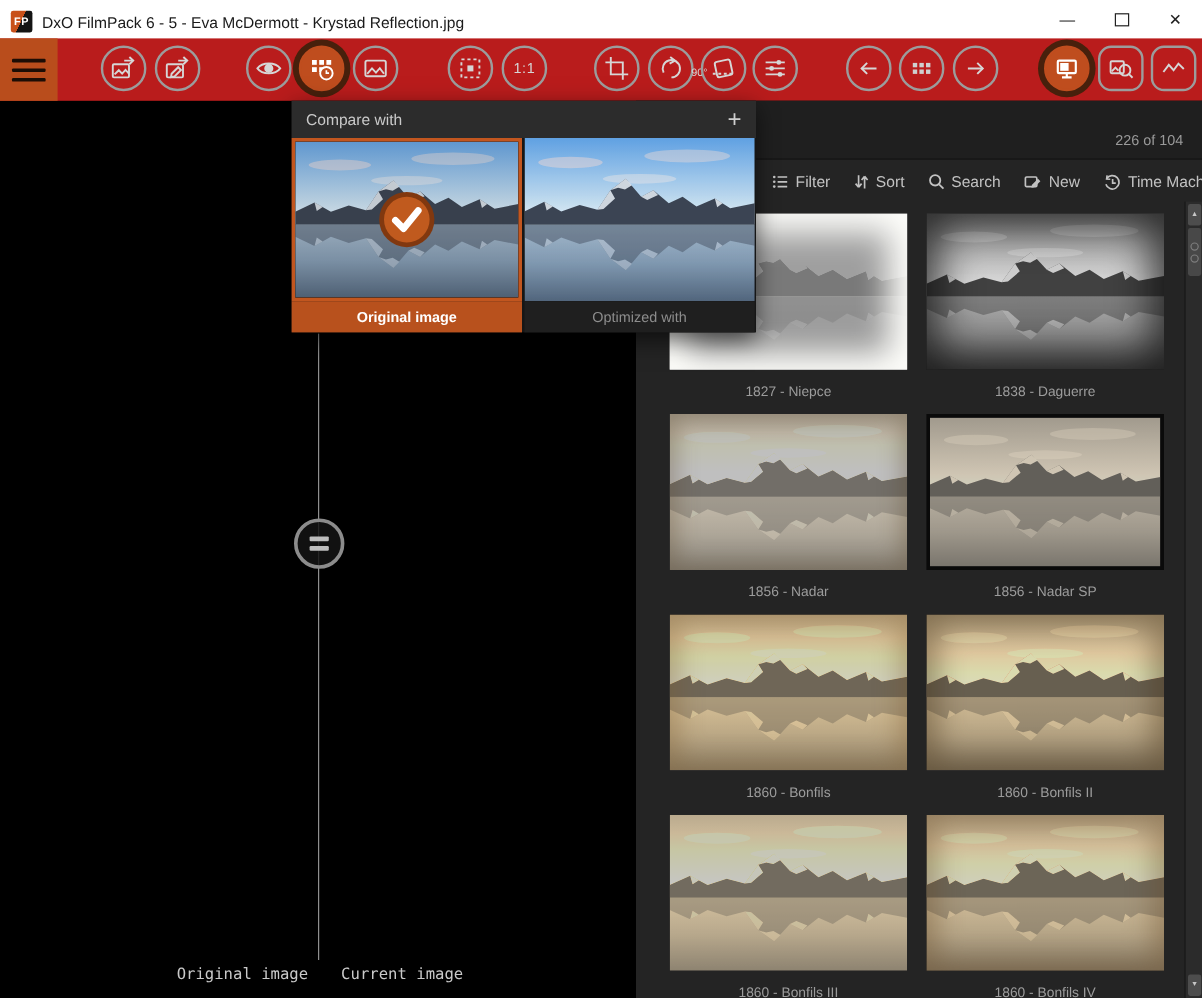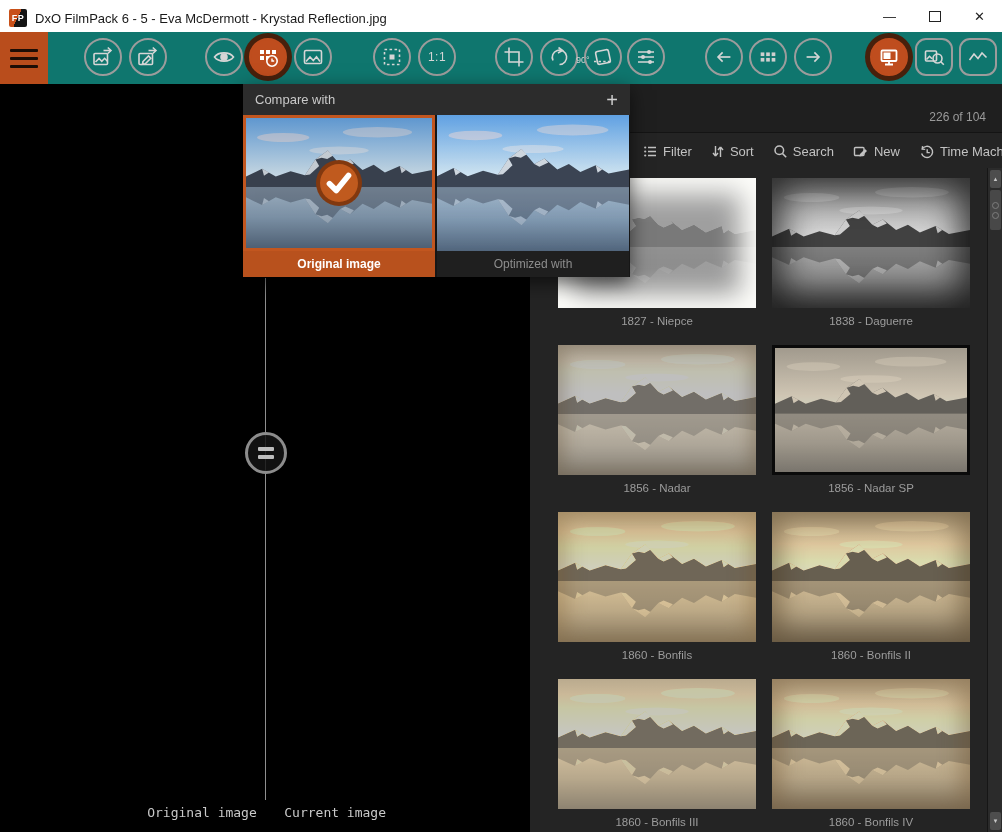--- a/index.html
+++ b/index.html
@@ -8,21 +8,21 @@
   
   .titlebar{position:absolute;left:0;top:0;width:1002px;height:36px;background:#ffffff;display:flex;align-items:center;}
   .app-logo{width:18px;height:18px;margin-left:9px;border-radius:2px;
             background:linear-gradient(115deg,#c85019 0 48%,#141414 48%);
             color:#fff;font-size:9px;font-weight:bold;display:flex;align-items:center;justify-content:center;letter-spacing:.5px;}
   .title-text{margin-left:8px;font-size:13px;color:#1a1a1a;white-space:nowrap;}
   .win-controls{position:absolute;right:0;top:0;height:32px;display:flex;}
   .win-btn{width:45px;height:32px;display:flex;align-items:center;justify-content:center;color:#222;font-size:13px;cursor:default;}
   .max-box{width:10px;height:9px;border:1.4px solid #222;display:inline-block;}
   
-  .toolbar{position:absolute;left:0;top:32px;width:1002px;height:52px;background:#0f766e;}
+  .toolbar{position:absolute;left:0;top:32px;width:1002px;height:52px;background:#b91c1c;}
   .hamburger{position:absolute;left:0;top:0;width:48px;height:52px;background:#b94d1c;display:flex;flex-direction:column;justify-content:center;gap:5px;align-items:center;}
   .hamburger span{display:block;width:28px;height:3px;background:#1d0d05;border-radius:1px;}
   .tbtn{position:absolute;top:6px;width:38px;height:38px;border:2px solid #9c9c9c;border-radius:50%;
         box-sizing:border-box;display:flex;align-items:center;justify-content:center;background:transparent;}
   .tbtn.square{border-radius:11px;}
   .tbtn.active{background:#bf4d1e;border-color:#bf4d1e;box-shadow:0 0 0 5px #47200c;}
   .tbtn svg{display:block;}
   .tbtn .txt{color:#d6d6d6;font-size:12px;letter-spacing:.5px;}
   .rot-lbl{position:absolute;left:0;right:0;top:15px;text-align:center;color:#d6d6d6;font-size:9px;padding-left:34px;}
   
@@ -30,21 +30,21 @@
   .browser-top{position:absolute;left:0;top:0;width:472px;height:48px;background:#1f1f1f;border-bottom:1px solid #141414;}
   .count{position:absolute;right:16px;top:26px;font-size:12px;color:#9a9a9a;}
   .browser-bar{position:absolute;left:0;top:49px;width:472px;height:37px;display:flex;align-items:center;padding-left:113px;box-sizing:border-box;gap:19px;}
   .bt-item{display:flex;align-items:center;gap:5px;color:#c2c2c2;font-size:13px;white-space:nowrap;cursor:default;}
   .bt-item svg{display:block;}
   .grid{position:absolute;left:28px;top:94px;width:412px;}
   .tile{position:absolute;width:198px;}
   .tile-img{position:relative;width:198px;height:130px;overflow:hidden;}
   .tile-img svg{position:absolute;left:0;top:0;width:100%;height:100%;}
   .tile-img::after{content:"";position:absolute;inset:0;pointer-events:none;}
-  .tile-label{margin-top:7px;text-align:center;font-size:11.5px;color:#9c9c9c;}
+  .tile-label{margin-top:13px;text-align:center;font-size:11.5px;color:#9c9c9c;}
   .tone-niepce{filter:grayscale(1) brightness(1.6) contrast(.25);}
   .t-niepce .tile-img{background:#fbfbf8;}
   .t-niepce .tile-img::after{box-shadow:inset 0 0 26px 16px #fdfdfa;}
   .tone-daguerre{filter:grayscale(1) brightness(1.02) contrast(1);}
   .t-daguerre .tile-img::after{box-shadow:inset 0 0 34px 10px rgba(10,10,10,.75);}
   .tone-nadar{filter:grayscale(1) sepia(.55) brightness(1.32) contrast(.5);}
   .t-nadar .tile-img::after{box-shadow:inset 0 0 18px 6px rgba(90,70,40,.35);}
   .tone-nadarsp{filter:grayscale(1) sepia(.5) brightness(1.08) contrast(.62);}
   .t-nadarsp .tile-img{box-sizing:border-box;border:3px solid #0a0a0a;}
   .tone-bonfils{filter:grayscale(1) sepia(.85) brightness(1.18) contrast(.62) saturate(1.5);}

